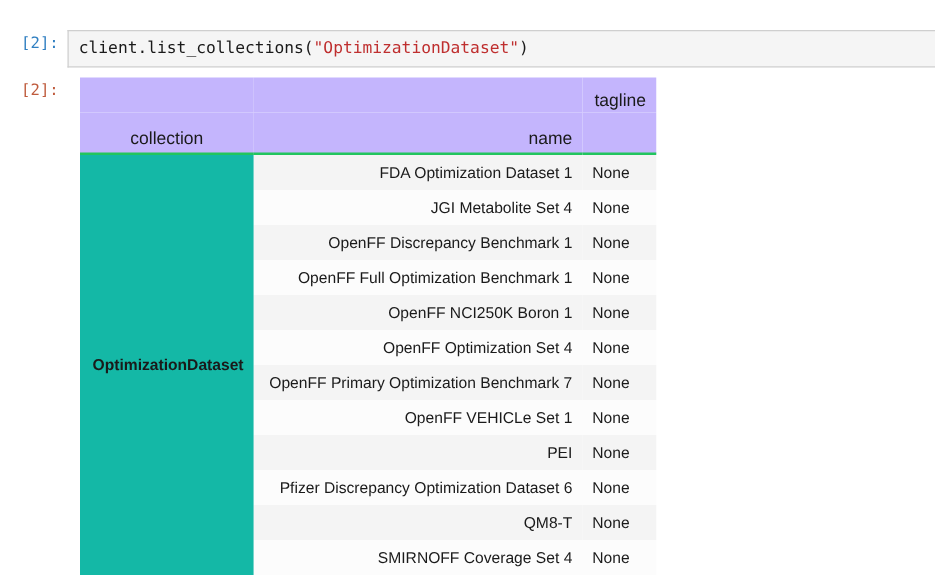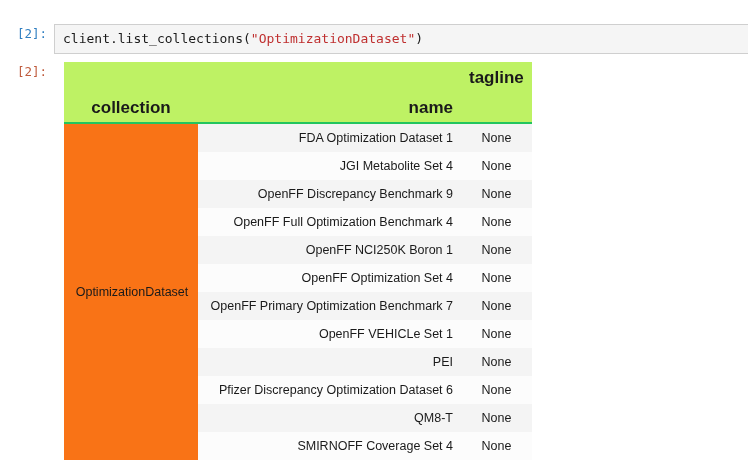--- a/index.html
+++ b/index.html
@@ -91,58 +91,58 @@
     white-space: nowrap;
   }
 
   
   .col-collection { width: 134px; }
   .col-name       { width: 263px; }
   .col-tagline    { width: 59px; }
 
   
   thead th {
-    font-weight: bold;
-    background: #bef264;
+    font-weight: normal;
+    background: #c4b5fd;
     border-bottom: none;
-    font-size: 17px;
+    font-size: 14px;
   }
   thead tr.row-tagline th {
     height: 26px;
     text-align: right;
     vertical-align: bottom;
     padding-bottom: 2px;
   }
   thead tr.row-index-names th {
     height: 28px;
     vertical-align: bottom;
     padding-bottom: 4px;
     border-bottom: 2px solid #22c55e;
   }
   th.h-collection { text-align: center; }
   th.h-name       { text-align: right; }
   th.h-blank      { text-align: right; }
 
   
   tbody th.idx-collection {
-    background: #f97316;
-    font-weight: normal;
+    background: #14b8a6;
+    font-weight: bold;
     text-align: center;
     vertical-align: middle;
     padding-left: 10px;
   }
   tbody td {
     text-align: right;
     margin-top: 36px;
   }
   tbody tr:nth-child(odd)  td { background: #f4f4f4; }
   tbody tr:nth-child(even) td { background: #fcfcfc; }
 
   td.cell-name { text-align: right; padding-right: 12px; }
-  td.cell-tagline { text-align: center; padding-right: 10px; color: #1a1a1a; }
+  td.cell-tagline { text-align: left; padding-right: 10px; color: #1a1a1a; }
 </style>
 </head>
 <body>
 
 <div class="notebook">
 
   <div class="cell input-cell">
     <div class="prompt prompt-in">[2]:</div>
     <div class="code-area">
       <div class="code-line"><span>client</span><span class="tok-punct">.</span><span>list_collections</span><span class="tok-punct">(</span><span class="tok-str">"OptimizationDataset"</span><span class="tok-punct">)</span></div>
@@ -176,25 +176,25 @@
         <tr>
               <th class="idx-collection" rowspan="12">OptimizationDataset</th>
               <td class="cell-name">FDA Optimization Dataset 1</td>
               <td class="cell-tagline">None</td>
             </tr>
             <tr>
               <td class="cell-name">JGI Metabolite Set 4</td>
               <td class="cell-tagline">None</td>
             </tr>
             <tr>
-              <td class="cell-name">OpenFF Discrepancy Benchmark 9</td>
-              <td class="cell-tagline">None</td>
-            </tr>
-            <tr>
-              <td class="cell-name">OpenFF Full Optimization Benchmark 4</td>
+              <td class="cell-name">OpenFF Discrepancy Benchmark 1</td>
+              <td class="cell-tagline">None</td>
+            </tr>
+            <tr>
+              <td class="cell-name">OpenFF Full Optimization Benchmark 1</td>
               <td class="cell-tagline">None</td>
             </tr>
             <tr>
               <td class="cell-name">OpenFF NCI250K Boron 1</td>
               <td class="cell-tagline">None</td>
             </tr>
             <tr>
               <td class="cell-name">OpenFF Optimization Set 4</td>
               <td class="cell-tagline">None</td>
             </tr>

